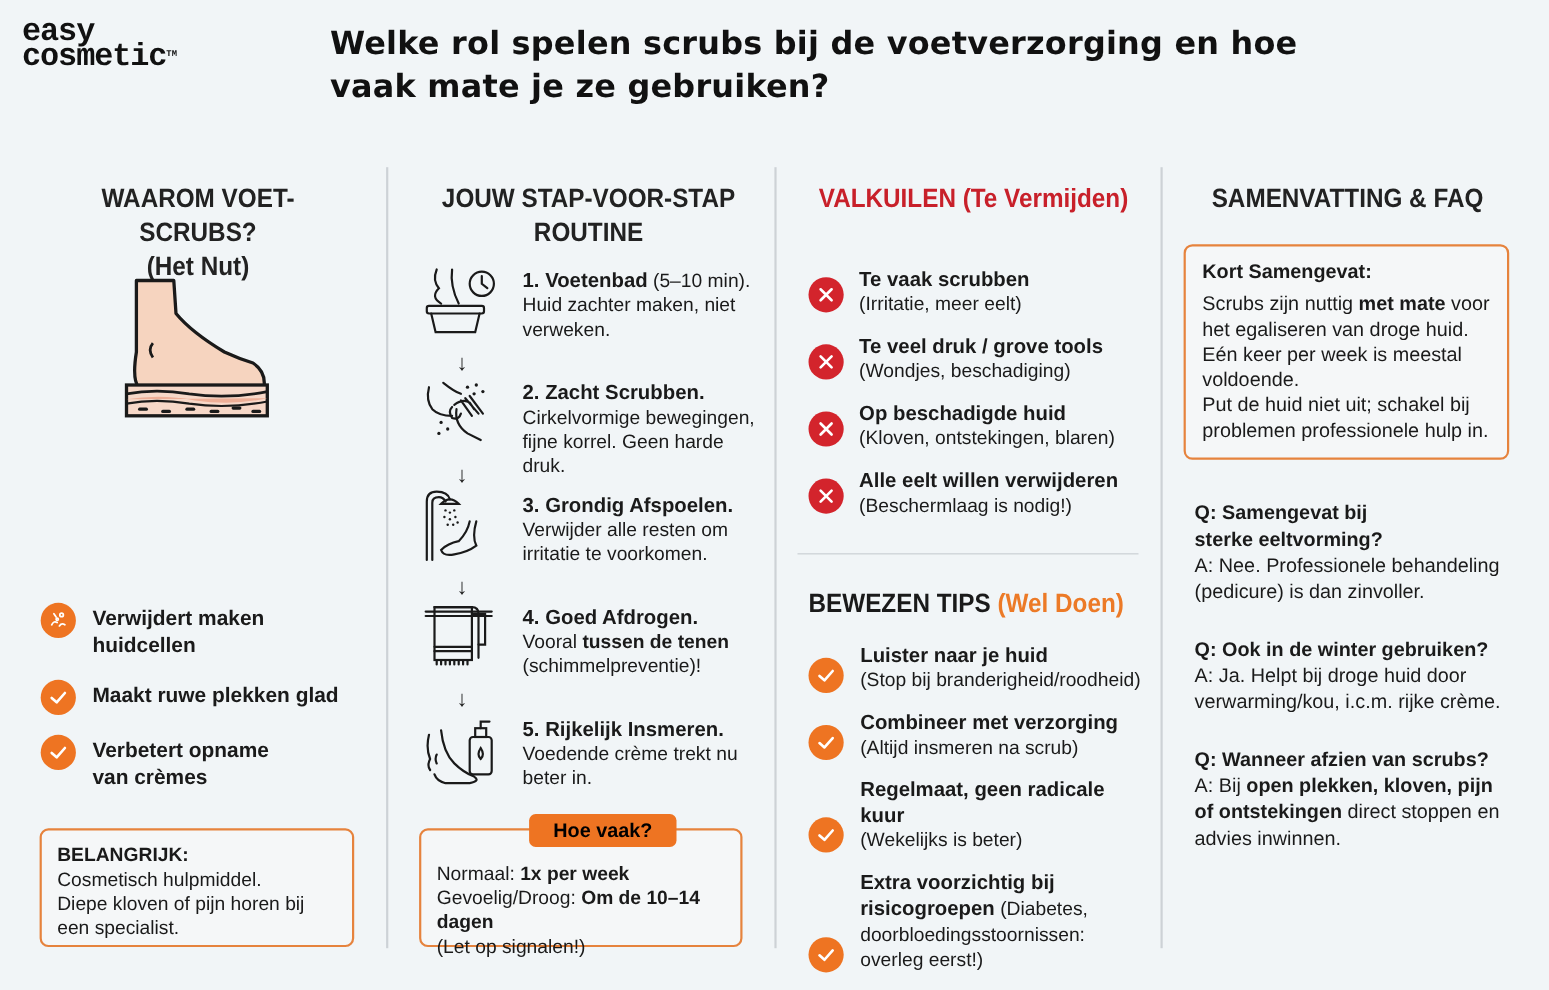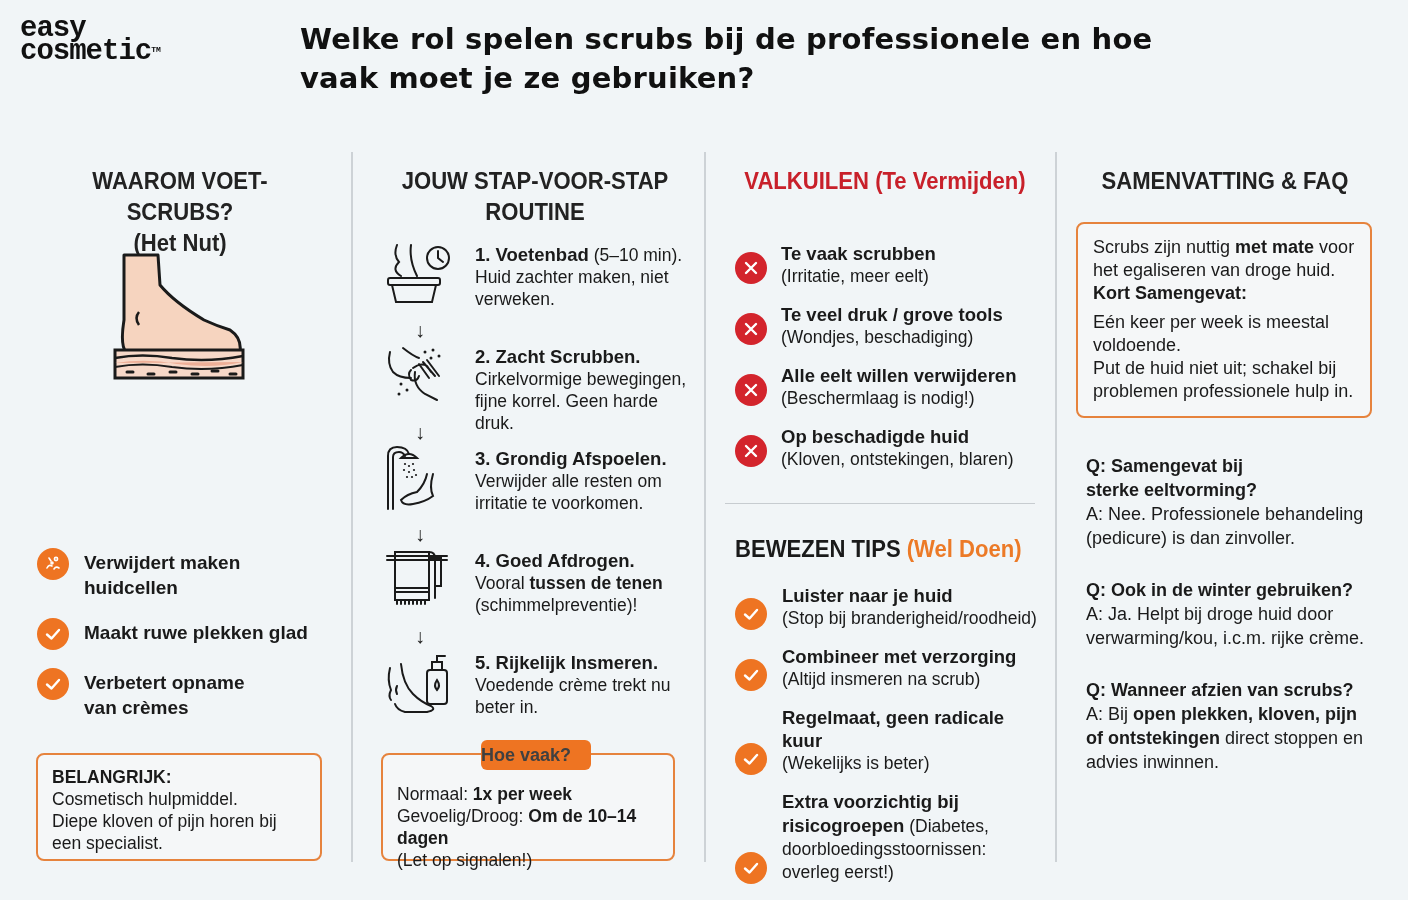--- a/index.html
+++ b/index.html
@@ -68,23 +68,23 @@
     
     #col2 { left: 375px; width: 320px; }
     .steps { position: absolute; left: 10px; top: 90px; width: 315px; }
     .step { display: flex; align-items: flex-start; height: 80px; }
     .step-icon { width: 70px; height: 75px; flex: none; margin-right: 20px; }
     .step-text { font-size: 17.5px; line-height: 22px; padding-top: 4px; }
     .step-text .title { font-weight: bold; font-size: 18.5px; text-align: center; }
     .arrow { height: 22px; width: 70px; text-align: center; font-size: 20px; line-height: 20px; color: #222; }
     .box2 { left: 6px; top: 603px; width: 294px; height: 108px; padding: 28px 14px 10px; }
     .badge {
-      position: absolute; left: 98px; top: -15px; width: 110px; height: 30px;
-      background: #ee7422; color: #404040; border-radius: 6px;
-      font-weight: bold; font-size: 18px; line-height: 30px; 
+      position: absolute; left: 98px; top: -15px; width: 134px; height: 30px;
+      background: #ee7422; color: #000000; border-radius: 6px;
+      font-weight: bold; font-size: 18px; line-height: 30px; text-align: center;
     }
 
     
     #col3 { left: 725px; width: 320px; }
     .pitfalls { position: absolute; left: 10px; top: 92px; width: 310px; }
     .pitfall { display: flex; align-items: flex-start; height: 61px; }
     .x-circ {
       width: 32px; height: 32px; border-radius: 50%; background: #d3242c;
       flex: none; display: flex; align-items: center; justify-content: center;
       margin-right: 14px; margin-top: 10px;
@@ -107,21 +107,21 @@
     .faq-q { font-weight: bold; font-size: 18px; line-height: 24px; }
     .faq-a { font-size: 18px; line-height: 24px; }
   </style>
 </head>
 <body>
 
 <div class="logo">
   <span class="l1">easy</span>
   <span class="l2"><span>cosmetic</span><span class="tm">TM</span></span>
 </div>
-<h1 class="page-title">Welke rol spelen scrubs bij de professionele en hoe vaak moet je ze gebruiken?</h1>
+<h1 class="page-title">Welke rol spelen scrubs bij de voetverzorging en hoe vaak mate je ze gebruiken?</h1>
 
 <div class="divider" style="left:351px"></div>
 <div class="divider" style="left:704px"></div>
 <div class="divider" style="left:1055px"></div>
 
 <section class="col" id="col1">
   <div class="col-title" style="margin-top:15px">
     <div>WAAROM VOET-SCRUBS?</div>
     <div>(Het Nut)</div>
   </div>
@@ -324,33 +324,33 @@
           <div class="item-sub">(Wondjes, beschadiging)</div>
         </div>
     </div>
     <div class="pitfall">
       <span class="x-circ">
           <svg width="14" height="14" viewBox="0 0 14 14">
             <path d="M2 2 L12 12 M12 2 L2 12" stroke="#fff" stroke-width="2.4" stroke-linecap="round"></path>
           </svg>
         </span>
       <div>
-          <div class="item-title">Alle eelt willen verwijderen</div>
-          <div class="item-sub">(Beschermlaag is nodig!)</div>
+          <div class="item-title">Op beschadigde huid</div>
+          <div class="item-sub">(Kloven, ontstekingen, blaren)</div>
         </div>
     </div>
     <div class="pitfall">
       <span class="x-circ">
           <svg width="14" height="14" viewBox="0 0 14 14">
             <path d="M2 2 L12 12 M12 2 L2 12" stroke="#fff" stroke-width="2.4" stroke-linecap="round"></path>
           </svg>
         </span>
       <div>
-          <div class="item-title">Op beschadigde huid</div>
-          <div class="item-sub">(Kloven, ontstekingen, blaren)</div>
+          <div class="item-title">Alle eelt willen verwijderen</div>
+          <div class="item-sub">(Beschermlaag is nodig!)</div>
         </div>
     </div>
   </div>
   <div class="hr"></div>
   <div class="tips-title"><span>BEWEZEN TIPS </span><span class="orange-text">(Wel Doen)</span></div>
   <div class="tips">
     <div class="tip">
       <span class="check-circ">
           <svg width="18" height="18" viewBox="0 0 18 18">
             <path d="M3 9.5 L7.5 13.5 L15 5" fill="none" stroke="#fff" stroke-width="2.4" stroke-linecap="round" stroke-linejoin="round"></path>
@@ -390,22 +390,22 @@
           </svg>
         </span>
       <div style="width:240px" class="item-sub"><span class="item-title">Extra voorzichtig bij risicogroepen</span><span> (Diabetes, doorbloedingsstoornissen: overleg eerst!)</span></div>
     </div>
   </div>
 </section>
 
 <section class="col" id="col4">
   <div class="col-title" style="margin-top:15px">SAMENVATTING &amp; FAQ</div>
   <div class="box box4">
+    <div class="box-text head">Kort Samengevat:</div>
     <div class="box-text"><span>Scrubs zijn nuttig </span><span class="bold">met mate</span><span> voor het egaliseren van droge huid.</span></div>
-    <div class="box-text head">Kort Samengevat:</div>
     <div class="box-text">Eén keer per week is meestal voldoende.</div>
     <div class="box-text">Put de huid niet uit; schakel bij problemen professionele hulp in.</div>
   </div>
   <div class="faq">
     <div class="faq-item">
       <div class="faq-q" style="width:200px">Q: Samengevat bij sterke eeltvorming?</div>
       <div class="faq-a">A: Nee. Professionele behandeling (pedicure) is dan zinvoller.</div>
     </div>
     <div class="faq-item">
       <div class="faq-q">Q: Ook in de winter gebruiken?</div>

